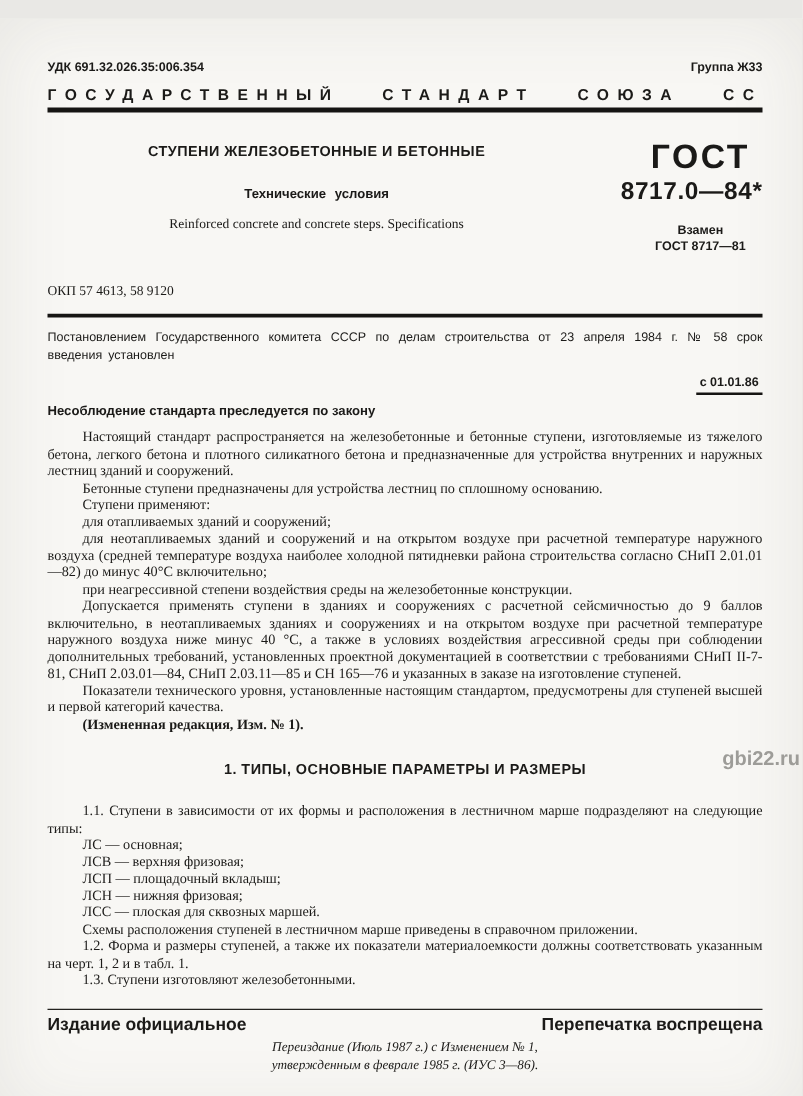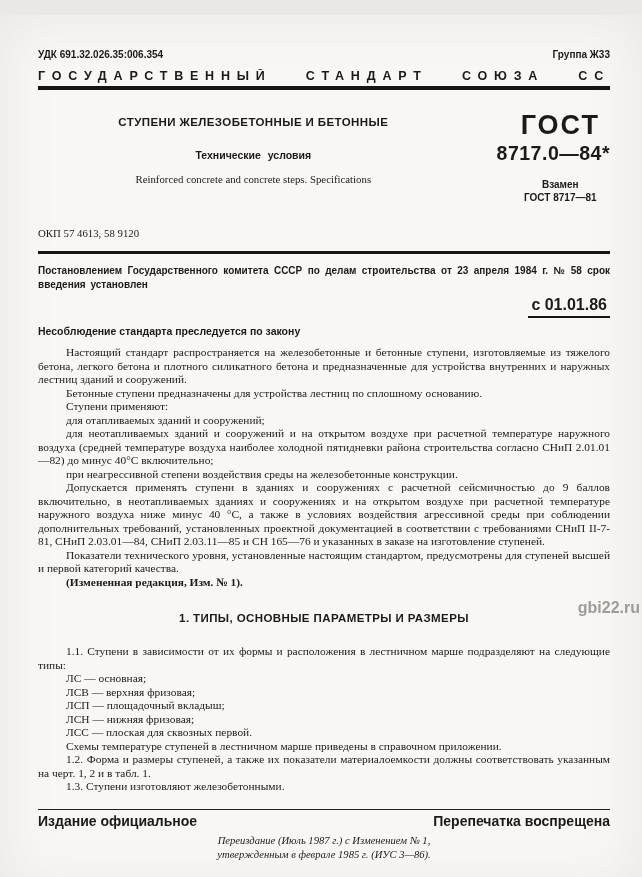--- a/index.html
+++ b/index.html
@@ -32,25 +32,25 @@
     font-size:27px; letter-spacing:2px; line-height:28px; }
   .gost-number { font-family:"Liberation Sans", sans-serif; font-weight:bold;
     font-size:19.5px; letter-spacing:0.5px; white-space:nowrap; margin-top:3px;
     margin-left:-14px; }
   .replaces { font-family:"Liberation Sans", sans-serif; font-weight:bold;
     font-size:10px; line-height:13px; margin-top:13px; }
 
   .okp { margin-top:23px; font-size:10.8px; }
 
   .decree { margin-top:10px; font-family:"Liberation Sans", sans-serif;
-    font-weight:bold; font-size:10px; line-height:13.5px; text-align:justify;
+    font-weight:normal; font-size:10px; line-height:13.5px; text-align:justify;
     word-spacing:2px; }
   .date-row { text-align:right; margin-top:5px; }
   .effective-date { display:inline-block; font-family:"Liberation Sans", sans-serif;
-    font-weight:bold; font-size:16px; border-bottom:2.5px solid #161513;
+    font-weight:bold; font-size:10px; border-bottom:2.5px solid #161513;
     padding:0 3px 2px; }
   .law-notice { text-align:left; font-family:"Liberation Sans", sans-serif;
     font-weight:bold; font-size:10.5px; margin-top:7px; }
 
   .body-text { margin-top:9px; font-size:11.4px; line-height:13.5px; text-align:justify; }
   .p { text-indent:28px; }
   .p.bold { font-weight:bold; }
 
   .section-heading { text-align:center; font-family:"Liberation Sans", sans-serif;
     font-weight:bold; font-size:11.5px; letter-spacing:0.4px;
@@ -117,22 +117,22 @@
     </div>
 
     <div class="section-heading">1. ТИПЫ, ОСНОВНЫЕ ПАРАМЕТРЫ И РАЗМЕРЫ</div>
 
     <div class="body-text" style="margin-top:0">
       <div class="p">1.1. Ступени в зависимости от их формы и расположения в лестничном марше подразделяют на следующие типы:</div>
       <div class="p">ЛС — основная;</div>
       <div class="p">ЛСВ — верхняя фризовая;</div>
       <div class="p">ЛСП — площадочный вкладыш;</div>
       <div class="p">ЛСН — нижняя фризовая;</div>
-      <div class="p">ЛСС — плоская для сквозных первой.</div>
-      <div class="p">Схемы температуре ступеней в лестничном марше приведены в справочном приложении.</div>
+      <div class="p">ЛСС — плоская для сквозных маршей.</div>
+      <div class="p">Схемы расположения ступеней в лестничном марше приведены в справочном приложении.</div>
       <div class="p">1.2. Форма и размеры ступеней, а также их показатели материалоемкости должны соответствовать указанным на черт. 1, 2 и в табл. 1.</div>
       <div class="p">1.3. Ступени изготовляют железобетонными.</div>
     </div>
 
     <div class="footer-rule"></div>
     <div class="footer-row">
       <span>Издание официальное</span>
       <span>Перепечатка воспрещена</span>
     </div>
     <div class="reissue">

